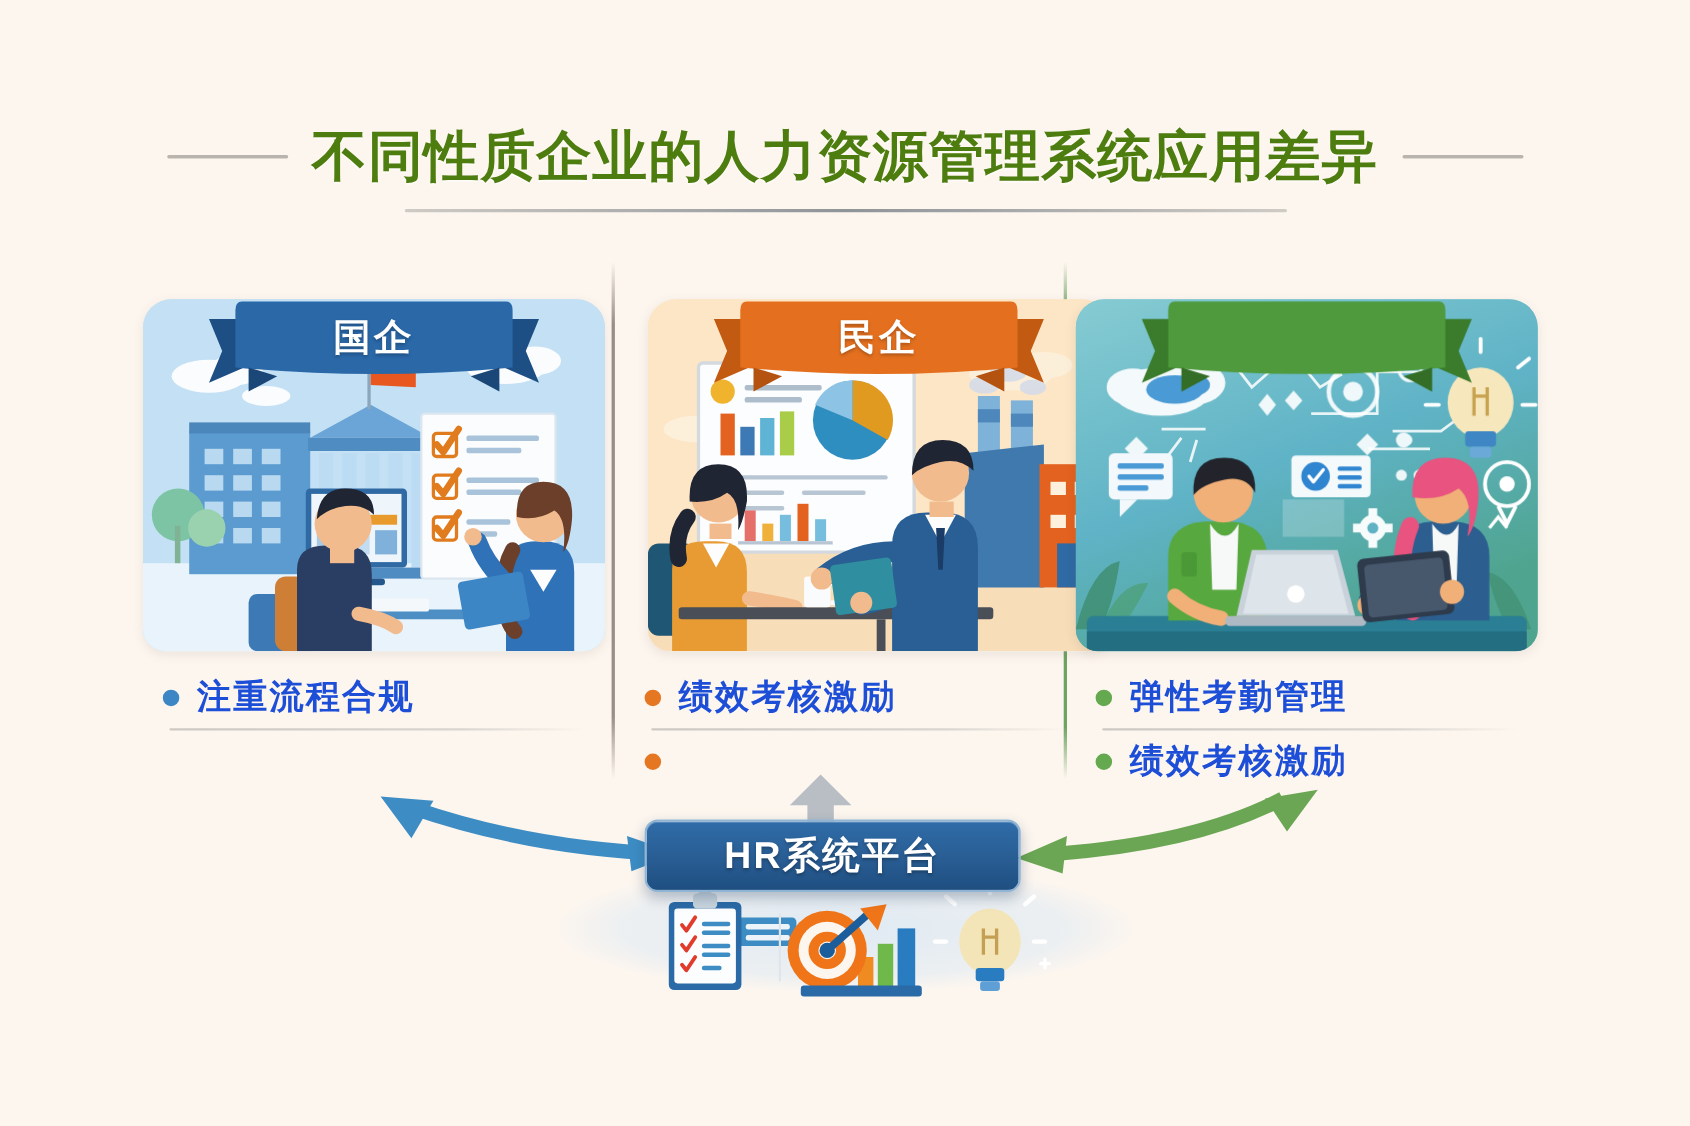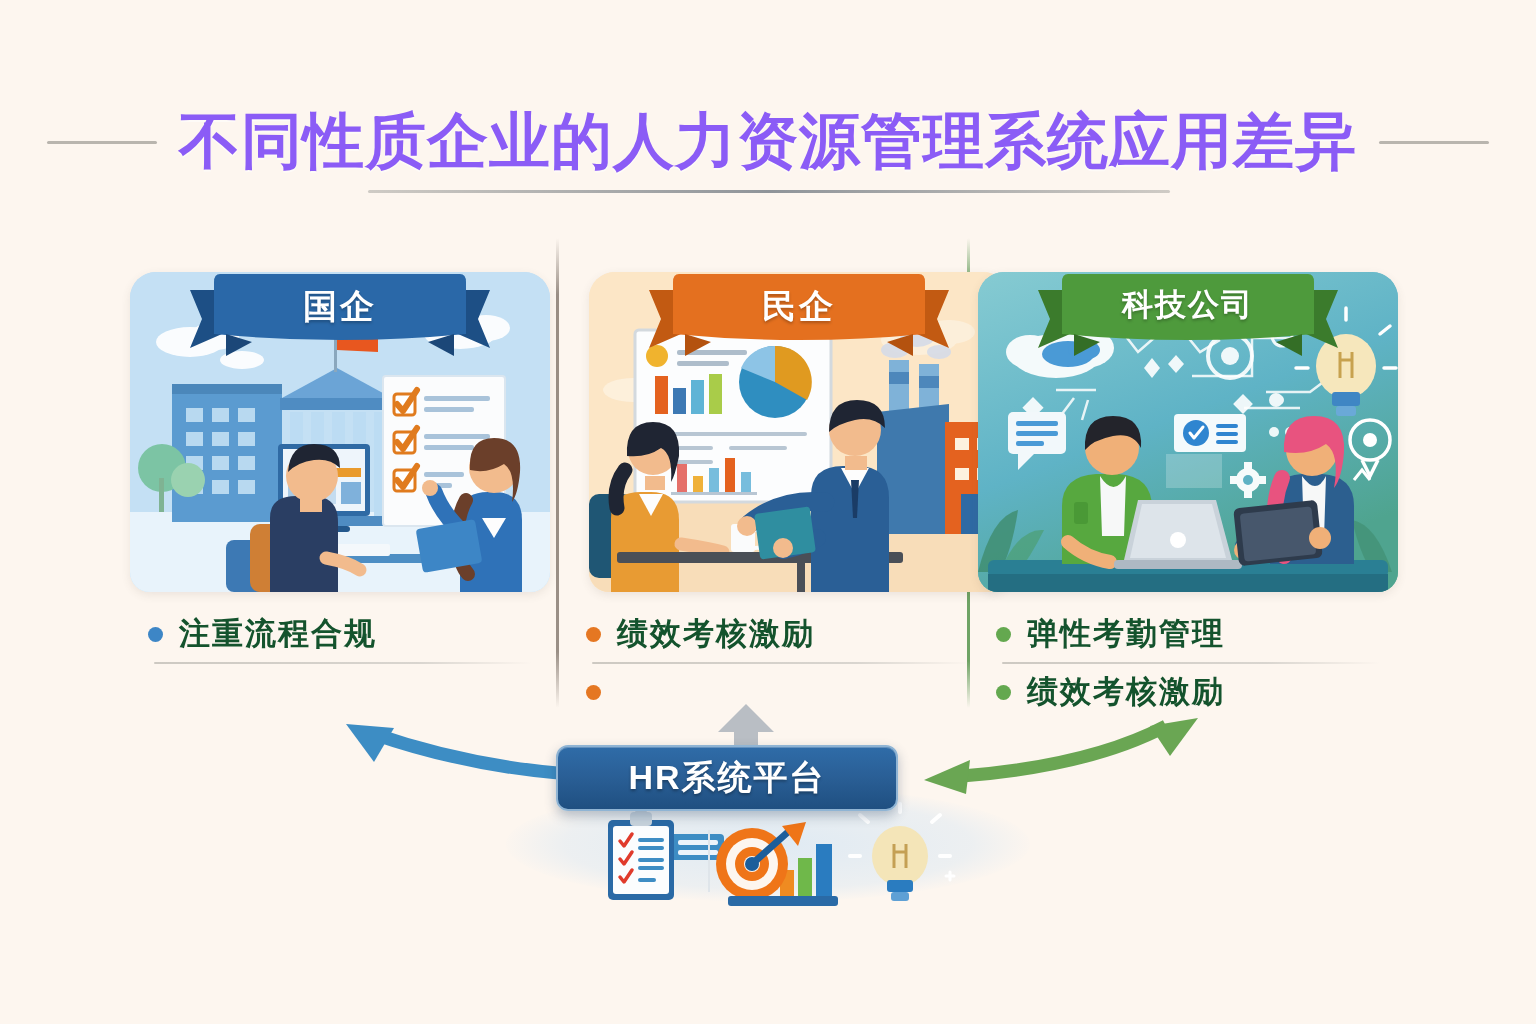--- a/index.html
+++ b/index.html
@@ -11,21 +11,21 @@
   }
   .stage{position:absolute;inset:0;}
 
   
   .title-row{
     position:absolute;left:0;top:104px;width:1536px;height:76px;
     display:flex;align-items:center;justify-content:center;gap:22px;
   }
   .title-rule{width:110px;height:3px;background:#b9b5ae;border-radius:2px;}
   .title-text{
-    font-size:61px;font-weight:bold;color:#8b5cf6;letter-spacing:1px;
+    font-size:50px;font-weight:bold;color:#4d7c0f;letter-spacing:1px;
     white-space:nowrap;text-shadow:0 2px 0 rgba(255,255,255,.5);
   }
   .title-underline{
     position:absolute;left:368px;top:190px;width:802px;height:3px;
     background:linear-gradient(90deg,#cfcbc5,#8f9499 50%,#cfcbc5);border-radius:2px;
   }
 
   
   .col{position:absolute;top:250px;width:420px;}
   .col1{left:130px;}
@@ -54,36 +54,36 @@
     position:absolute;left:0;top:12px;width:300px;text-align:center;
     font-size:34px;font-weight:bold;color:#fff;letter-spacing:3px;
     text-shadow:0 2px 3px rgba(0,0,0,.25);
   }
   .banner-label.wide{font-size:31px;letter-spacing:2px;}
 
   
   .bullets{margin-top:18px;width:420px;}
   .bullet{display:flex;align-items:center;gap:16px;height:48px;padding-left:18px;}
   .dot{width:15px;height:15px;border-radius:50%;flex:none;}
-  .b-text{font-size:31px;font-weight:bold;color:#14532d;letter-spacing:2px;white-space:nowrap;}
+  .b-text{font-size:31px;font-weight:bold;color:#1d4ed8;letter-spacing:2px;white-space:nowrap;}
   .bullet-sep{height:2px;margin:4px 18px 4px 24px;background:linear-gradient(90deg,#cdc9c2,#d9d5cf 70%,rgba(217,213,207,0));border-radius:1px;}
 
   
   .arrow-left{position:absolute;left:330px;top:708px;width:290px;height:92px;}
   .arrow-right{position:absolute;left:918px;top:708px;width:290px;height:92px;}
   .arrow-up{position:absolute;left:716px;top:700px;width:60px;height:62px;}
 
   
   .hr-shadow{
     position:absolute;left:506px;top:786px;width:524px;height:116px;
     background:radial-gradient(ellipse at center,#dfeaf3 0%,rgba(223,234,243,.55) 55%,rgba(223,234,243,0) 72%);
     border-radius:50%;
   }
   .hr-box{
-    position:absolute;left:556px;top:745px;width:338px;height:62px;border-radius:12px;
+    position:absolute;left:586px;top:745px;width:338px;height:62px;border-radius:12px;
     background:linear-gradient(180deg,#2f6ca8 0%,#2a5f96 48%,#1f4f81 100%);
     border:2px solid #8fb4d4;
     box-shadow:0 5px 12px rgba(30,60,95,.30), inset 0 1px 0 rgba(255,255,255,.25);
     display:flex;align-items:center;justify-content:center;z-index:6;
   }
   .hr-label{font-size:34px;font-weight:bold;color:#fff;letter-spacing:2px;text-shadow:0 2px 3px rgba(0,0,0,.3);}
   .hr-icons{position:absolute;left:560px;top:800px;width:400px;height:120px;}
 </style>
 </head>
 <body>
@@ -445,21 +445,20 @@
         <circle cx="342" cy="266" r="11" fill="#f0b078"></circle>
       </svg>
       <div class="banner">
         <svg viewBox="0 0 300 86">
           <polygon points="0,18 32,18 32,62 0,76 12,47" fill="#3b7b2c"></polygon>
           <polygon points="300,18 268,18 268,62 300,76 288,47" fill="#3b7b2c"></polygon>
           <path d="M30 2 h240 q6 0 6 8 v52 q-126 12 -252 0 v-52 q0-8 6-8z" fill="#4e9a3c"></path>
           <polygon points="36,62 36,84 62,70" fill="#346e26"></polygon>
           <polygon points="264,62 264,84 238,70" fill="#346e26"></polygon>
         </svg>
-        <div class="banner-label wide">科技公司</div>
       </div>
     </div>
 
     <div class="bullets">
       <div class="bullet">
         <span class="dot" style="background:#64a84f"></span>
         <span class="b-text">弹性考勤管理</span>
       </div>
       <div class="bullet-sep"></div>
       <div class="bullet">

